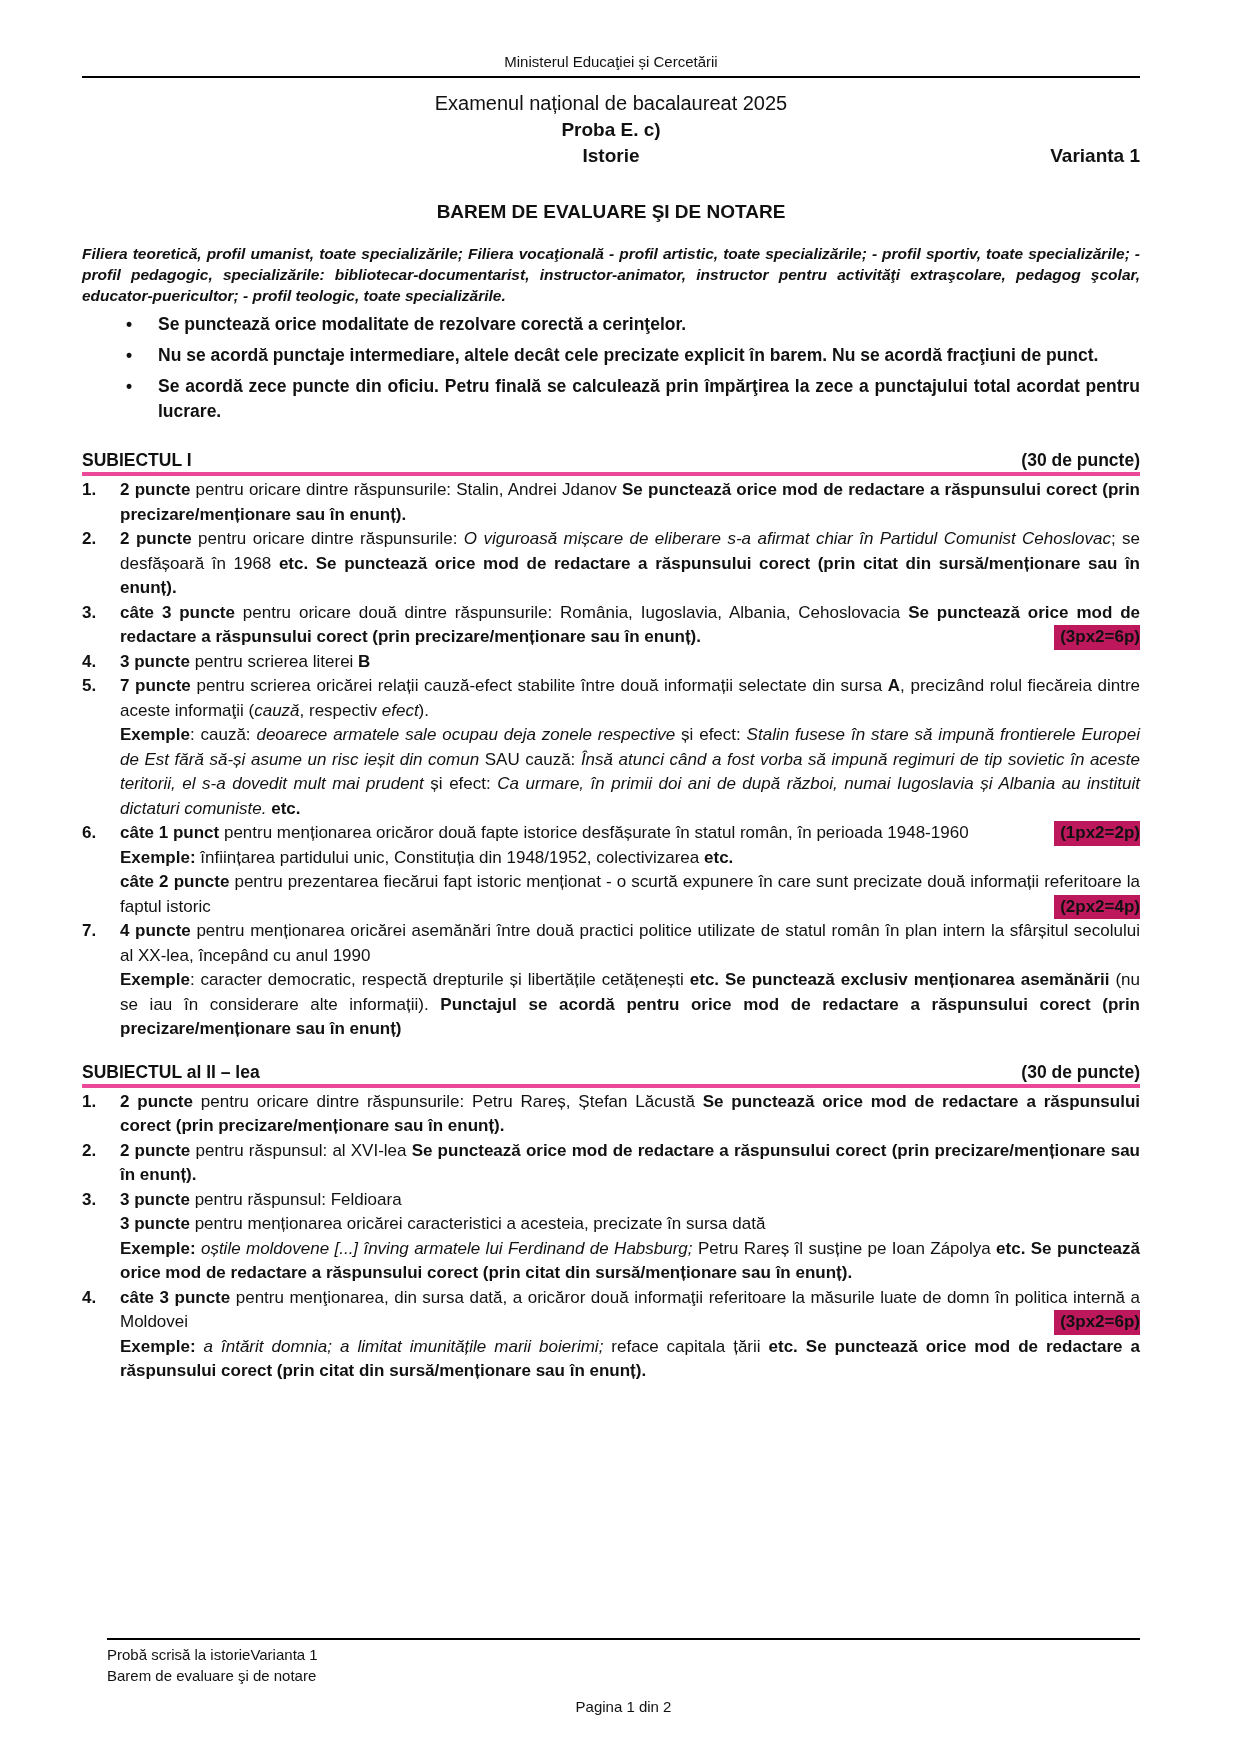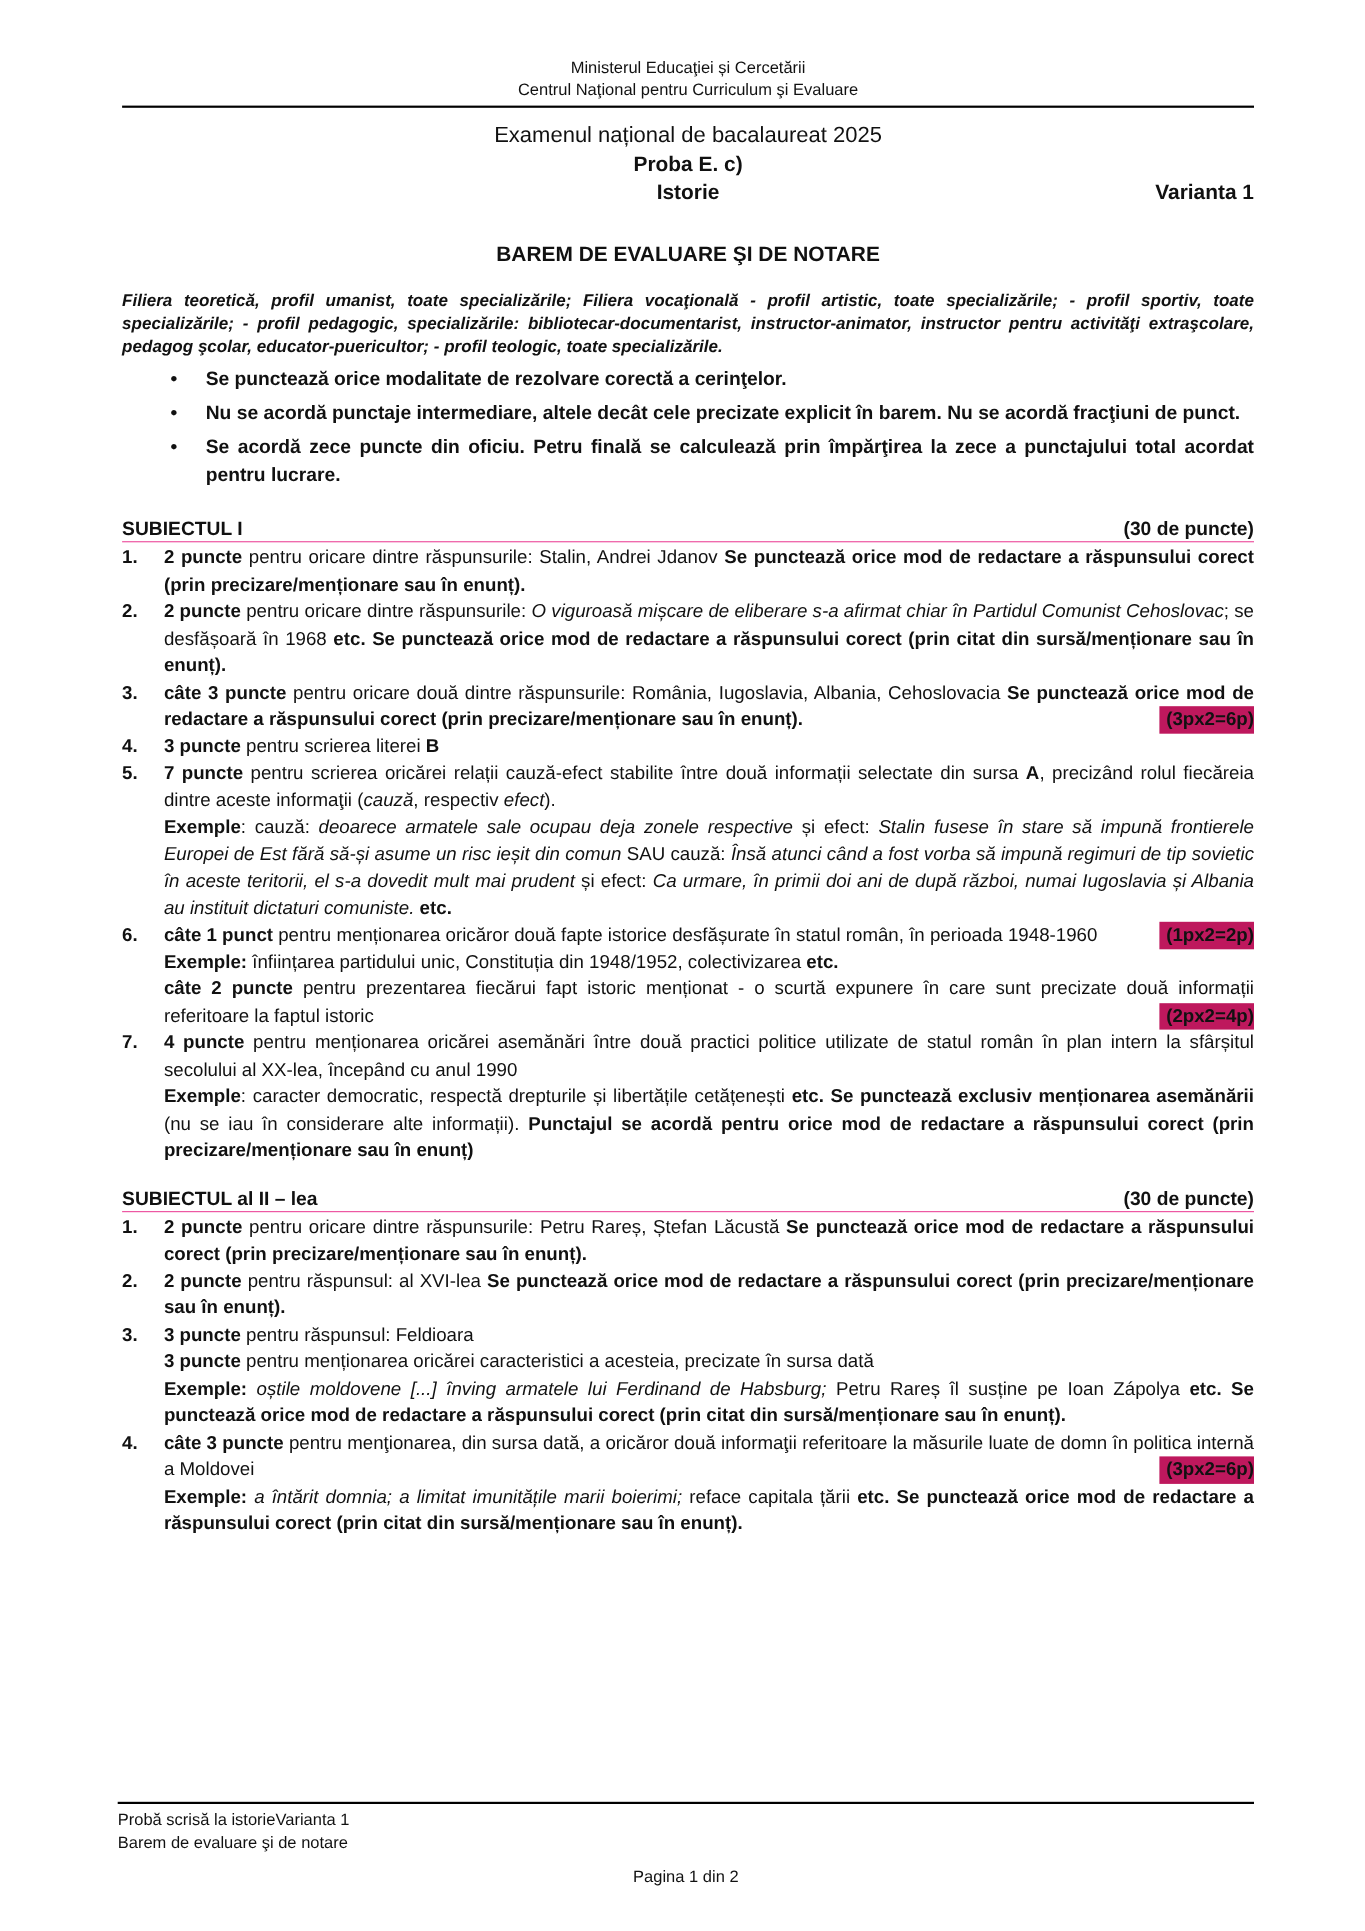--- a/index.html
+++ b/index.html
@@ -1,21 +1,21 @@
 <!DOCTYPE html>
 <html lang="ro"><head>
 <meta charset="utf-8">
 <style>
   html,body{margin:0;padding:0;}
   body{
     width:1241px;height:1755px;position:relative;background:#ffffff;color:#111;
     font-family:"Liberation Sans","DejaVu Sans",sans-serif;
     -webkit-font-smoothing:antialiased;
   }
-  .page{position:absolute;inset:0;padding:52px 101px 0 111px;box-sizing:border-box;}
+  .page{position:absolute;inset:0;padding:52px 101px 0 82px;box-sizing:border-box;}
 
   
   .mhead{text-align:center;font-size:15px;line-height:20px;}
   .mrule{border-bottom:2px solid #000;margin-top:4px;}
 
   
   .exam-title{text-align:center;font-weight:400;font-size:20px;margin-top:14px;}
   .proba{text-align:center;font-weight:700;font-size:19px;margin-top:4px;}
   .subj-row{position:relative;text-align:center;font-weight:700;font-size:19px;margin-top:4px;}
   .subj-row .variant{position:absolute;right:0;top:0;}
@@ -25,21 +25,21 @@
   .filiera{font-weight:700;font-style:italic;font-size:15.5px;line-height:21px;text-align:justify;margin-top:20px;}
 
   
   ul.bullets{list-style:none;margin:6px 0 0 0;padding:0;}
   li.bullet{display:flex;font-weight:700;font-size:17.5px;line-height:25px;margin:3px 0 6px 44px;}
   li.bullet .dot{width:32px;flex:none;}
   li.bullet .btext{flex:1;text-align:justify;}
 
   
   .sec-head{display:flex;justify-content:space-between;font-weight:700;font-size:17.5px;
-    border-bottom:1px solid #ec4899;padding-bottom:1px;margin-top:26px;}
+    border-bottom:4px solid #ec4899;padding-bottom:1px;margin-top:26px;}
   .sec-head.second{margin-top:20px;}
 
   
   ol.items{list-style:none;margin:2px 0 0 0;padding:0;}
   li.item{display:flex;font-size:17px;line-height:24.5px;}
   li.item .num{width:38px;flex:none;font-weight:700;}
   li.item .ibody{flex:1;min-width:0;}
   .para{text-align:justify;position:relative;}
   .s-b{font-weight:700;}
   .s-i{font-style:italic;}
@@ -51,21 +51,20 @@
   .foot-row{display:flex;justify-content:flex-start;}
   .foot-page{text-align:center;margin-top:10px;}
 </style>
 </head>
 <body>
 
 <div class="page">
 
   <div class="mhead">
     <div>Ministerul Educaţiei și Cercetării</div>
-    <div>Centrul Naţional pentru Curriculum şi Evaluare</div>
     <div class="mrule"></div>
   </div>
 
   <div class="exam-title">Examenul național de bacalaureat 2025</div>
   <div class="proba">Proba E. c)</div>
   <div class="subj-row">
     <span>Istorie</span>
     <span class="variant">Varianta 1</span>
   </div>
 

